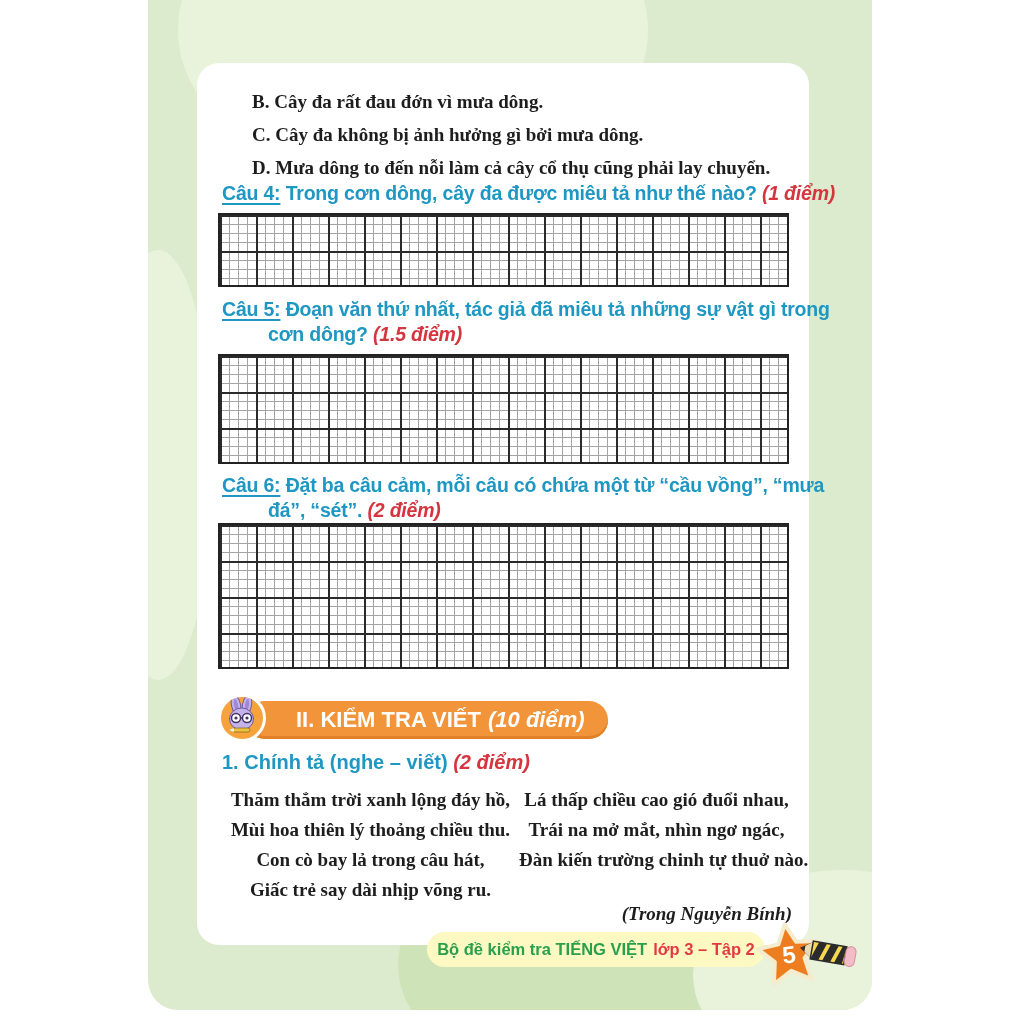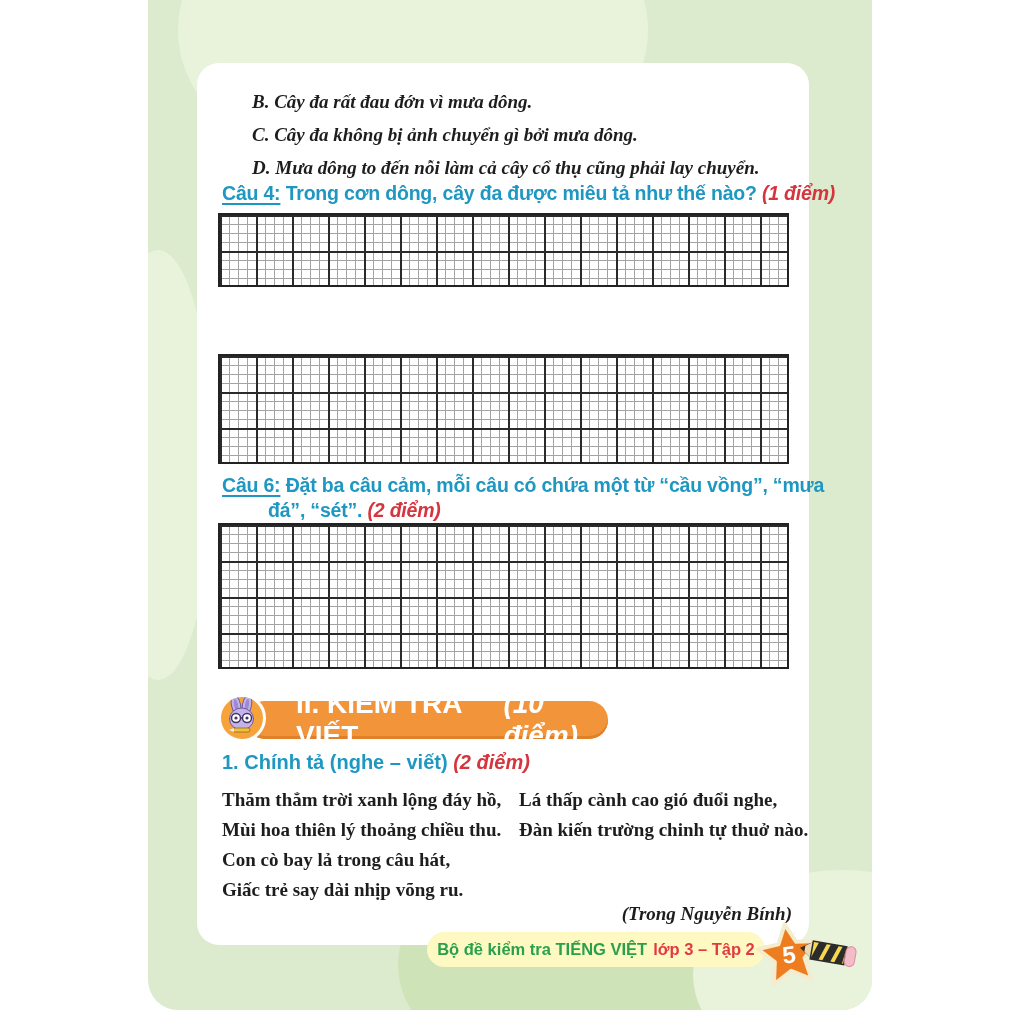--- a/index.html
+++ b/index.html
@@ -20,21 +20,21 @@
 
   
   .card{
     position:absolute;left:197px;top:63px;width:612px;height:882px;
     background:#ffffff;border-radius:22px;z-index:2;
   }
   .abs{position:absolute;}
 
   
   .options{left:55px;top:28px;width:540px;
-    font-family:"Liberation Serif",serif;font-weight:bold;font-size:19px;color:#1d1d1d;font-style:italic;}
+    font-family:"Liberation Serif",serif;font-weight:bold;font-size:19px;color:#1d1d1d;}
   .opt{margin-bottom:12px;line-height:21px;}
 
   
   .q-heading{
     width:572px;font-size:19.5px;font-weight:bold;color:#1e97c2;
     padding-left:46px;text-indent:-46px;line-height:25px;letter-spacing:-0.2px;
   }
   .q-label{text-decoration:underline;text-underline-offset:3px;text-decoration-thickness:2px;}
   .q-points{color:#d5353e;font-style:italic;margin-top:48px;}
 
@@ -47,38 +47,38 @@
       repeating-linear-gradient(to bottom,#2a2a2a 0 2px,transparent 2px 36px),
       repeating-linear-gradient(to right,#a3a3a3 0 1px,transparent 1px 9px),
       repeating-linear-gradient(to bottom,#a3a3a3 0 1px,transparent 1px 9px);
   }
   .g2{height:74px;} .g3{height:110px;} .g4{height:146px;}
 
   
   .banner-wrap{left:21px;top:631px;width:560px;height:52px;}
   .banner-pill{
     position:absolute;left:28px;top:7px;width:312px;height:38px;background:#f2943a;
-    border-radius:19px;color:#ffffff;font-size:28px;font-weight:bold;
+    border-radius:19px;color:#ffffff;font-size:22px;font-weight:bold;
     display:flex;align-items:center;padding-left:50px;box-sizing:content-box;
     box-shadow:inset 0 -3px 0 #e08129;
   }
   .banner-points{font-style:italic;margin-left:7px;}
   .banner-circle{
     position:absolute;left:0;top:0;width:48px;height:48px;border-radius:50%;
     background:#f6a33b;border:3px solid #ffffff;box-sizing:border-box;overflow:hidden;
   }
 
   
   .dictation{left:25px;top:688px;font-size:20px;font-weight:bold;color:#1e97c2;}
   .dictation .q-points{font-size:20px;}
 
   
   .poem{left:25px;top:722px;width:572px;
     font-family:"Liberation Serif",serif;font-weight:bold;font-size:19px;color:#1d1d1d;}
-  .poem-cols{display:flex;}
+  .poem-cols{display:flex;text-align:center;}
   .poem-col{width:297px;}
   .poem-col.right{width:275px;}
   .poem-line{line-height:30px;white-space:nowrap;}
   .author{
     left:25px;top:840px;width:570px;text-align:right;
     font-family:"Liberation Serif",serif;font-style:italic;font-weight:bold;
     font-size:19px;color:#1d1d1d;
   }
 
   
@@ -103,31 +103,36 @@
   <div class="blob blob-top"></div>
   <div class="blob blob-left"></div>
   <div class="blob blob-bottom"></div>
   <div class="blob blob-br"></div>
 </div>
 
 <div class="card">
 
   <div class="abs options">
     <div class="opt"><span>B.</span> <span>Cây đa rất đau đớn vì mưa dông.</span></div>
-    <div class="opt"><span>C.</span> <span>Cây đa không bị ảnh chuyển gì bởi mưa dông.</span></div>
+    <div class="opt"><span>C.</span> <span>Cây đa không bị ảnh hưởng gì bởi mưa dông.</span></div>
     <div class="opt"><span>D.</span> <span>Mưa dông to đến nỗi làm cả cây cổ thụ cũng phải lay chuyển.</span></div>
   </div>
 
   <div class="abs q-heading" style="left:25px;top:118px;">
     <span class="q-label">Câu 4:</span>
     <span class="q-text">Trong cơn dông, cây đa được miêu tả như thế nào?</span>
     <span class="q-points">(1 điểm)</span>
   </div>
   <div class="abs ogrid g2" style="top:150px;"></div>
 
+  <div class="abs q-heading" style="left:25px;top:234px;">
+    <span class="q-label">Câu 5:</span>
+    <span class="q-text">Đoạn văn thứ nhất, tác giả đã miêu tả những sự vật gì trong cơn dông?</span>
+    <span class="q-points">(1.5 điểm)</span>
+  </div>
   <div class="abs ogrid g3" style="top:291px;"></div>
 
   <div class="abs q-heading" style="left:25px;top:410px;">
     <span class="q-label">Câu 6:</span>
     <span class="q-text">Đặt ba câu cảm, mỗi câu có chứa một từ “cầu vồng”, “mưa đá”, “sét”.</span>
     <span class="q-points">(2 điểm)</span>
   </div>
   <div class="abs ogrid g4" style="top:460px;"></div>
 
   <div class="abs banner-wrap">
@@ -160,21 +165,22 @@
 
   <div class="abs poem">
     <div class="poem-cols">
       <div class="poem-col">
         <div class="poem-line">Thăm thẳm trời xanh lộng đáy hồ,</div>
         <div class="poem-line">Mùi hoa thiên lý thoảng chiều thu.</div>
         <div class="poem-line">Con cò bay lả trong câu hát,</div>
         <div class="poem-line">Giấc trẻ say dài nhịp võng ru.</div>
       </div>
       <div class="poem-col right">
-        <div class="poem-line">Lá thấp cành cao gió đuổi nghe,</div>
+        <div class="poem-line">Lá thấp chiều cao gió đuổi nhau,</div>
+        <div class="poem-line">Trái na mở mắt, nhìn ngơ ngác,</div>
         <div class="poem-line">Đàn kiến trường chinh tự thuở nào.</div>
       </div>
     </div>
   </div>
 
   <div class="abs author">(Trong Nguyễn Bính)</div>
 </div>
 
 <div class="footer-pill">
   <span class="footer-series">Bộ đề kiểm tra TIẾNG VIỆT</span>

